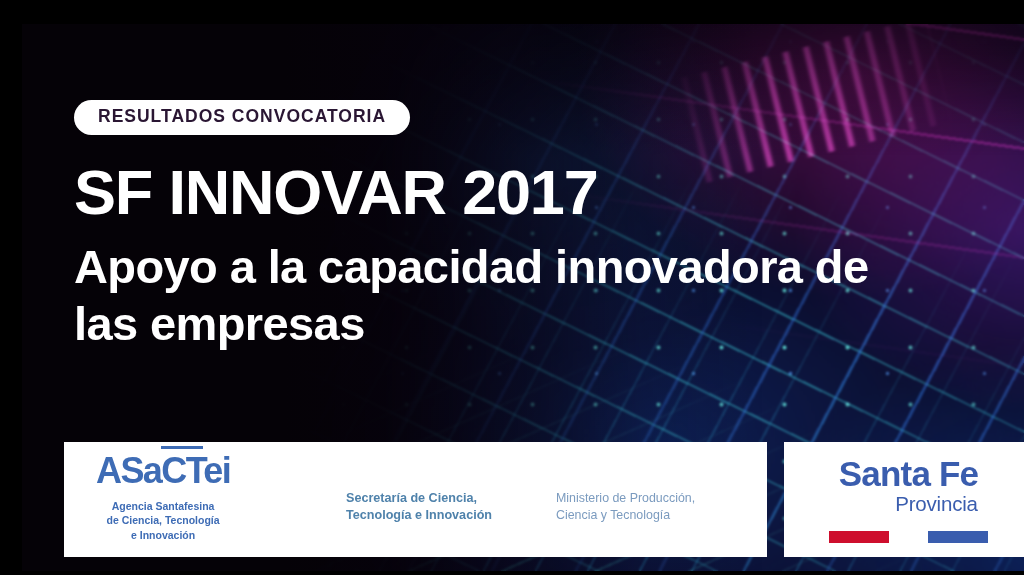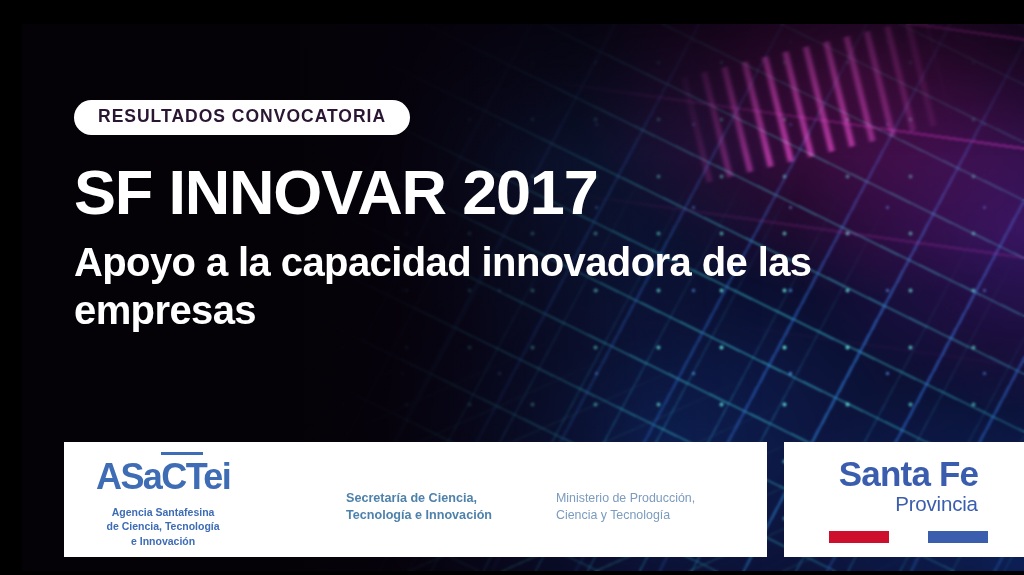--- a/index.html
+++ b/index.html
@@ -185,21 +185,21 @@
     font-size: 63px;
     font-weight: 700;
     letter-spacing: -1.2px;
     line-height: 1;
     white-space: nowrap;
   }
 
   .subtitle {
     margin: 14px 0 0;
     color: #ffffff;
-    font-size: 40px;
+    font-size: 47px;
     font-weight: 600;
     letter-spacing: -0.6px;
     line-height: 1.22;
     max-width: 830px;
   }
 
   
   .panel {
     position: absolute;
     background: #ffffff;
@@ -212,21 +212,21 @@
   }
   .panel-sf {
     left: 762px;
     width: 249px;
   }
 
   
   .asactei {
     position: absolute;
     left: 32px;
-    top: 17px;
+    top: 11px;
   }
   .asactei-mark {
     color: #3e6cb5;
     font-size: 36px;
     font-weight: 700;
     letter-spacing: -1.6px;
     line-height: 1;
     white-space: nowrap;
   }
   .asactei-mark .ct {

